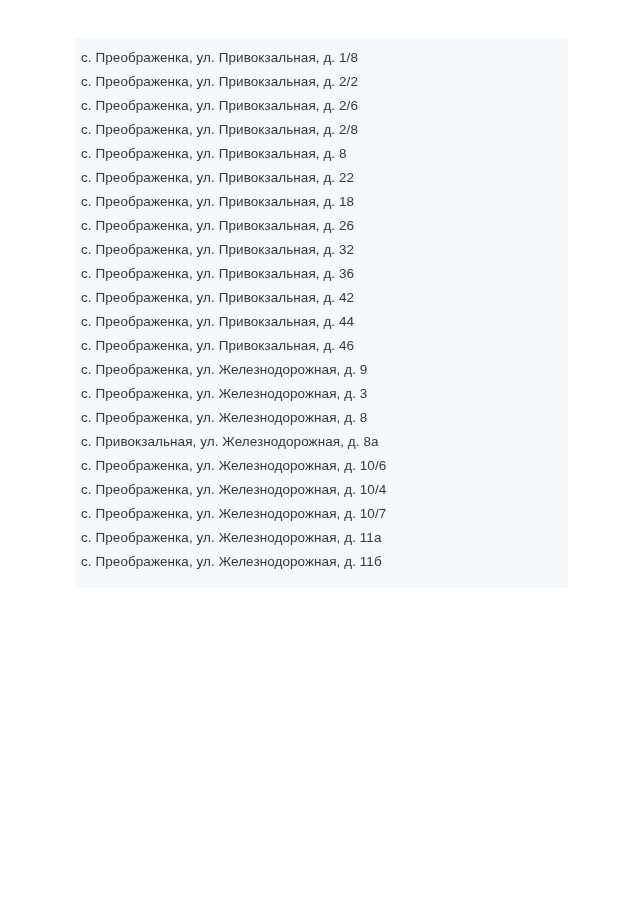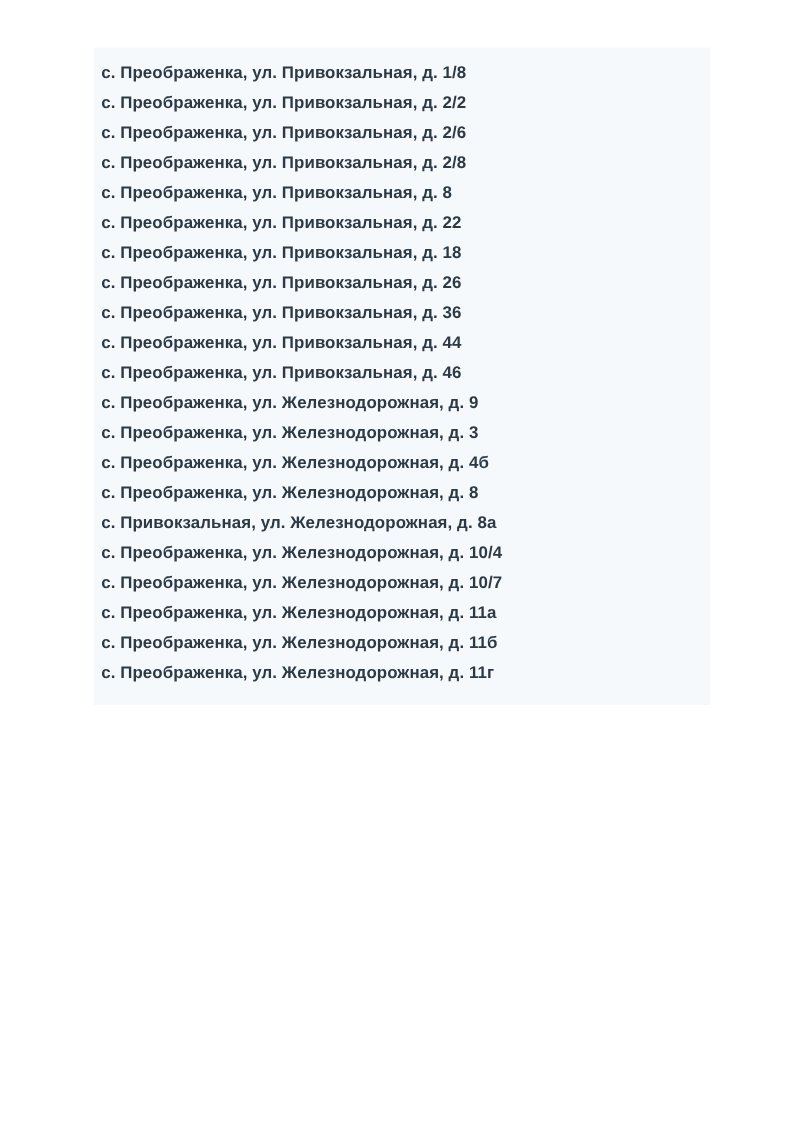--- a/index.html
+++ b/index.html
@@ -26,21 +26,20 @@
     top: 38px;
     width: 493px;
     background: #f6f9fc;
     padding: 8px 0 14px 0;
     box-sizing: border-box;
   }
   .address-list {
     list-style: none;
     margin: 0;
     padding: 0;
-    font-weight: bold;
   }
   .address-item {
     font-size: 13.5px;
     line-height: 24px;
     color: #2d3a45;
     padding: 0 14px 0 6px;
     white-space: nowrap;
     letter-spacing: 0.005em;
   }
 </style>
@@ -51,28 +50,29 @@
   <div class="address-panel">
     <ul class="address-list">
         <li class="address-item">с. Преображенка, ул. Привокзальная, д. 1/8</li>
         <li class="address-item">с. Преображенка, ул. Привокзальная, д. 2/2</li>
         <li class="address-item">с. Преображенка, ул. Привокзальная, д. 2/6</li>
         <li class="address-item">с. Преображенка, ул. Привокзальная, д. 2/8</li>
         <li class="address-item">с. Преображенка, ул. Привокзальная, д. 8</li>
         <li class="address-item">с. Преображенка, ул. Привокзальная, д. 22</li>
         <li class="address-item">с. Преображенка, ул. Привокзальная, д. 18</li>
         <li class="address-item">с. Преображенка, ул. Привокзальная, д. 26</li>
+        <li class="address-item">с. Преображенка, ул. Привокзальная, д. 32</li>
         <li class="address-item">с. Преображенка, ул. Привокзальная, д. 36</li>
+        <li class="address-item">с. Преображенка, ул. Привокзальная, д. 42</li>
         <li class="address-item">с. Преображенка, ул. Привокзальная, д. 44</li>
         <li class="address-item">с. Преображенка, ул. Привокзальная, д. 46</li>
         <li class="address-item">с. Преображенка, ул. Железнодорожная, д. 9</li>
         <li class="address-item">с. Преображенка, ул. Железнодорожная, д. 3</li>
-        <li class="address-item">с. Преображенка, ул. Железнодорожная, д. 4б</li>
         <li class="address-item">с. Преображенка, ул. Железнодорожная, д. 8</li>
         <li class="address-item">с. Привокзальная, ул. Железнодорожная, д. 8а</li>
+        <li class="address-item">с. Преображенка, ул. Железнодорожная, д. 10/6</li>
         <li class="address-item">с. Преображенка, ул. Железнодорожная, д. 10/4</li>
         <li class="address-item">с. Преображенка, ул. Железнодорожная, д. 10/7</li>
         <li class="address-item">с. Преображенка, ул. Железнодорожная, д. 11а</li>
         <li class="address-item">с. Преображенка, ул. Железнодорожная, д. 11б</li>
-        <li class="address-item">с. Преображенка, ул. Железнодорожная, д. 11г</li>
       </ul>
   </div>
 </div>
 
 </body></html>

